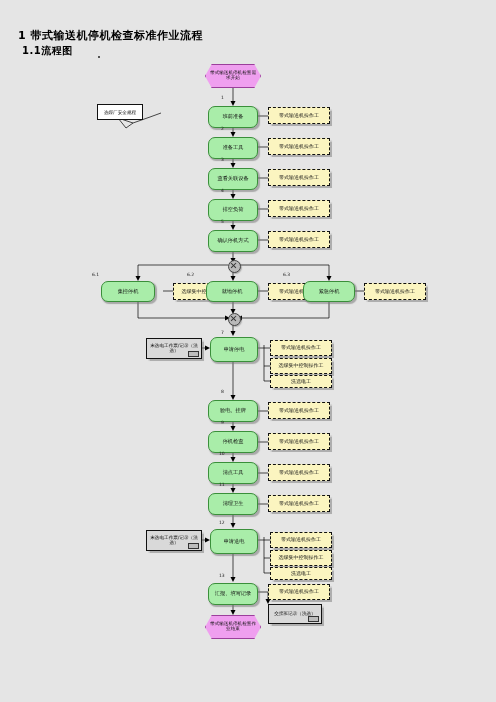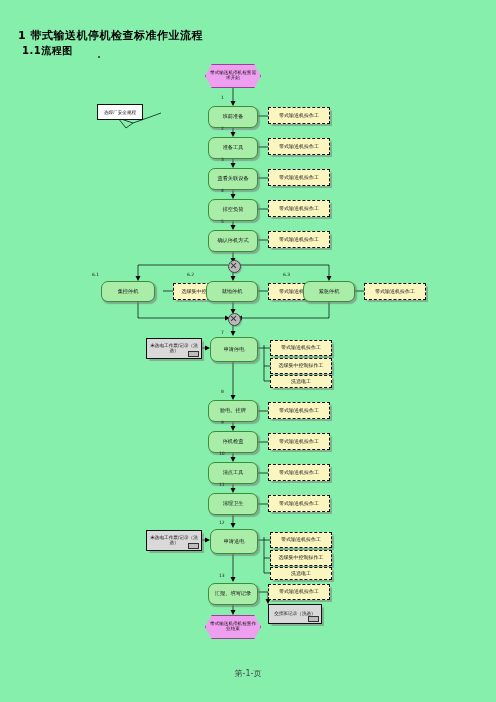--- a/index.html
+++ b/index.html
@@ -1,19 +1,19 @@
 <!DOCTYPE html>
 <html><head>
 <meta charset="utf-8">
 <style>
   html,body{margin:0;padding:0;background:#fff;}
   body{width:496px;height:702px;position:relative;
        font-family:"DejaVu Sans","Liberation Sans",sans-serif;
        color:#000;overflow:hidden;}
-  .page{position:absolute;inset:0;background:#86efac;padding-left:32px;}
+  .page{position:absolute;inset:0;background:#e5e5e5;padding-left:32px;}
 
   
   .h1{position:absolute;left:18px;top:28px;font-size:11px;font-weight:bold;letter-spacing:0.5px;}
   .h2{position:absolute;left:22px;top:44px;font-size:10px;font-weight:bold;letter-spacing:0.5px;}
   .dot1{position:absolute;left:98px;top:56px;width:2px;height:2px;background:#555;}
   .footer{position:absolute;left:0;right:0;top:668px;text-align:center;font-size:8px;color:#444;}
 
   
   svg.wires{position:absolute;left:0;top:0;width:496px;height:702px;}
   svg.wires line,svg.wires path,svg.wires polyline{stroke:#000;stroke-width:0.7;fill:none;}
@@ -306,14 +306,13 @@
   </div>
   <div class="doc" style="left:268px;top:604px;width:52px;height:18px;">
     <span>交接班记录（洗选）</span>
     <span class="corner"></span>
   </div>
 
   <div class="node term" style="left:205px;top:615px;width:56px;height:24px;">
     <span>带式输送机停机检查作业结束</span>
   </div>
 
-  <div class="footer">第-1-页</div>
 </div>
 
 </body></html>

